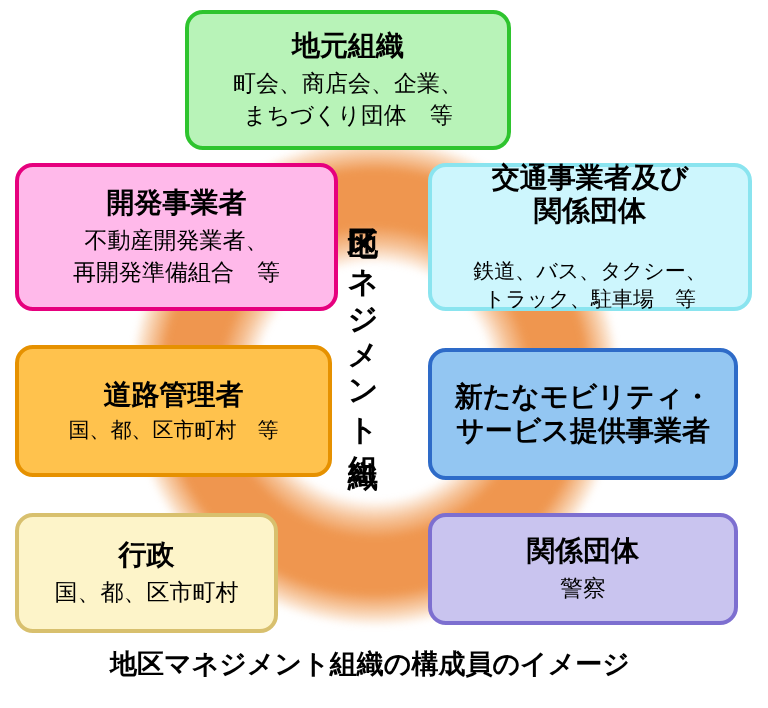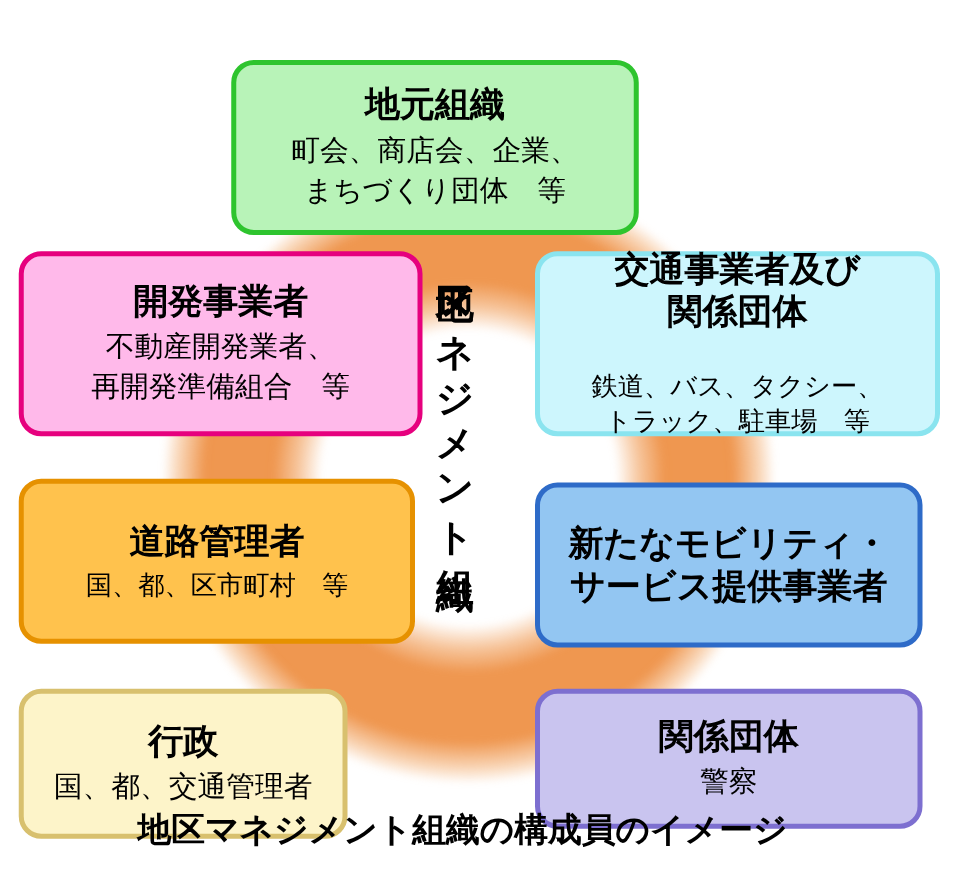--- a/index.html
+++ b/index.html
@@ -52,21 +52,20 @@
     position: absolute;
     z-index: 2;
     box-sizing: border-box;
     border-radius: 18px;
     display: flex;
     flex-direction: column;
     justify-content: center;
     align-items: center;
     text-align: center;
     padding: 6px 8px;
-    margin-top: 38px;
   }
   .box-title {
     font-weight: bold;
     font-size: 28px;
     color: #000000;
     line-height: 1.2;
     white-space: pre-line;
   }
   .box-sub {
     font-size: 23px;
@@ -130,21 +129,21 @@
     <div class="box-sub sub-small">国、都、区市町村　等</div>
   </div>
 
   <div class="box box-blue">
     <div class="box-title">新たなモビリティ・
 サービス提供事業者</div>
   </div>
 
   <div class="box box-cream">
     <div class="box-title">行政</div>
-    <div class="box-sub">国、都、交通管理者</div>
+    <div class="box-sub">国、都、区市町村</div>
   </div>
 
   <div class="box box-purple">
     <div class="box-title">関係団体</div>
     <div class="box-sub">警察</div>
   </div>
 
   <div class="caption">地区マネジメント組織の構成員のイメージ</div>
 
 </div>

